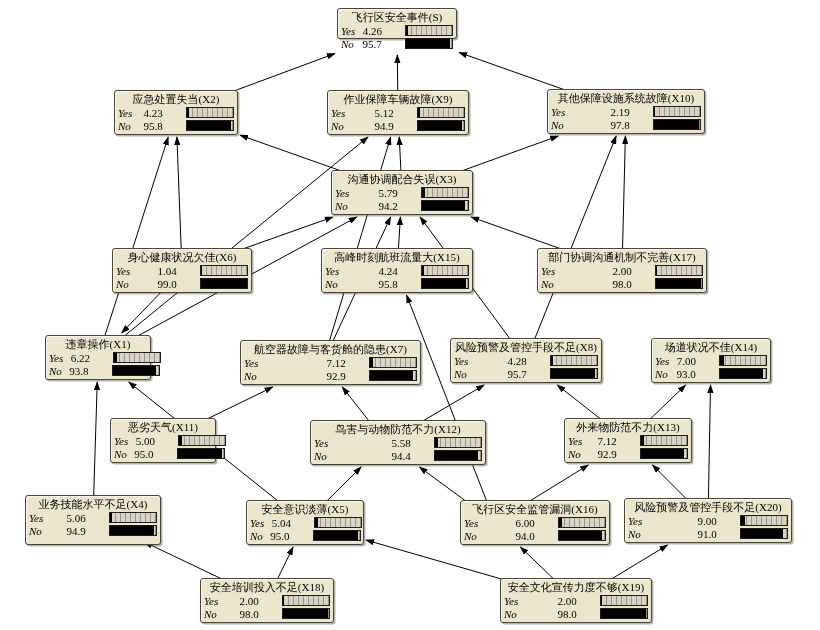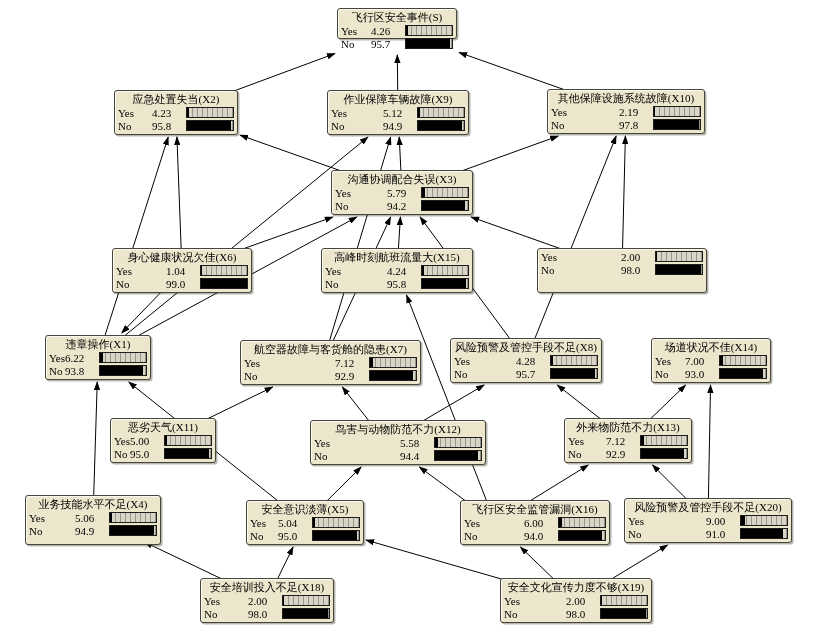--- a/index.html
+++ b/index.html
@@ -12,23 +12,23 @@
     position:absolute;box-sizing:border-box;
     background:#ece6cd;border:1px solid #45453a;border-radius:3px;
     box-shadow:1.5px 1.5px 0 rgba(70,70,55,.4), inset 1px 1px 0 rgba(255,255,255,.75);
     padding:1px 3px 2px 3px;cursor:default;
   }
   .bn-title{
     font-size:11px;line-height:14px;text-align:center;white-space:nowrap;
     overflow:hidden;color:#000;
   }
   .bn-row{display:flex;align-items:center;height:13px;font-size:11px;color:#000;}
-  .state-label{flex:0 0 auto;}
+  .state-label{flex:0 0 auto;font-style:italic;}
   .row-spacer{flex:1 1 auto;}
-  .state-val{flex:0 0 34px;text-align:left;padding-right:0;}
+  .state-val{flex:0 0 34px;text-align:center;padding-right:16px;}
   .belief-bar{
     flex:0 0 auto;width:46px;height:9px;border:1px solid #1d1d1d;position:relative;
     background:#d8d4c6;
     background-image:repeating-linear-gradient(90deg, rgba(0,0,0,.30) 0 1px, rgba(0,0,0,0) 1px 5px);
   }
   .belief-fill{position:absolute;left:0;top:0;bottom:0;background:#000;}
 </style>
 </head>
 <body>
 
@@ -207,20 +207,21 @@
       <div class="bn-row">
         <span class="state-label">No</span>
         <span class="row-spacer"></span>
         <span class="state-val">95.8</span>
         <span class="belief-bar">
           <span class="belief-fill" style="width:95.8%"></span>
         </span>
       </div>
     </div>
     <div class="bn-node" style="left: 537px; top: 248px; width: 170px; height: 45px;">
+      <div class="bn-title">部门协调沟通机制不完善(X17)</div>
       <div class="bn-row">
         <span class="state-label">Yes</span>
         <span class="row-spacer"></span>
         <span class="state-val">2.00</span>
         <span class="belief-bar">
           <span class="belief-fill" style="width:2%"></span>
         </span>
       </div>
       <div class="bn-row">
         <span class="state-label">No</span>

